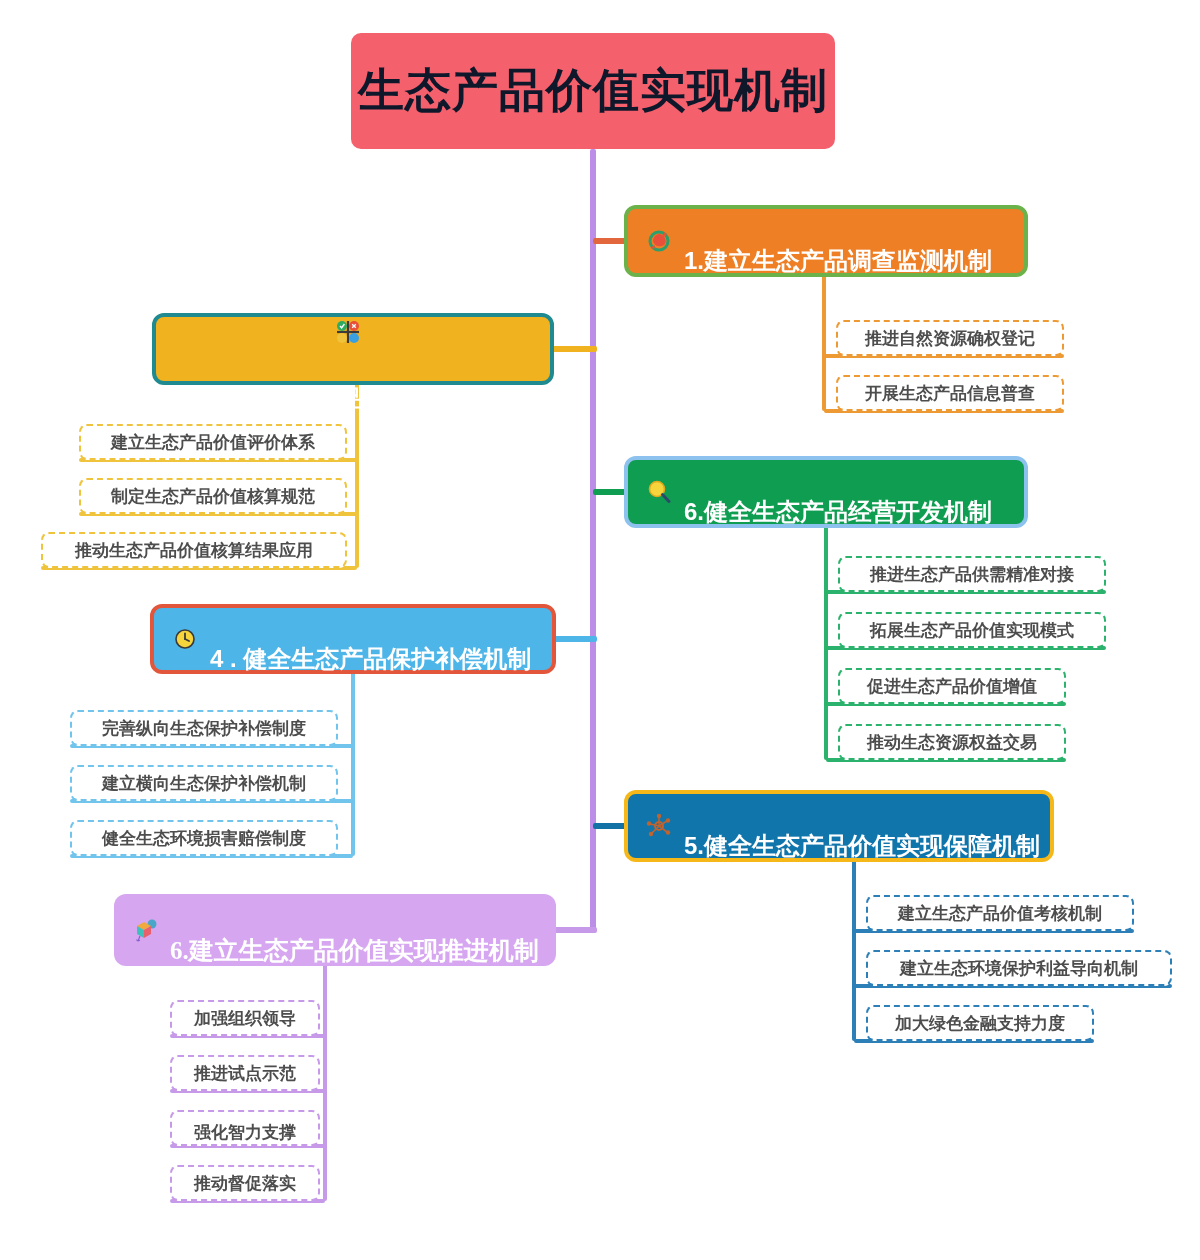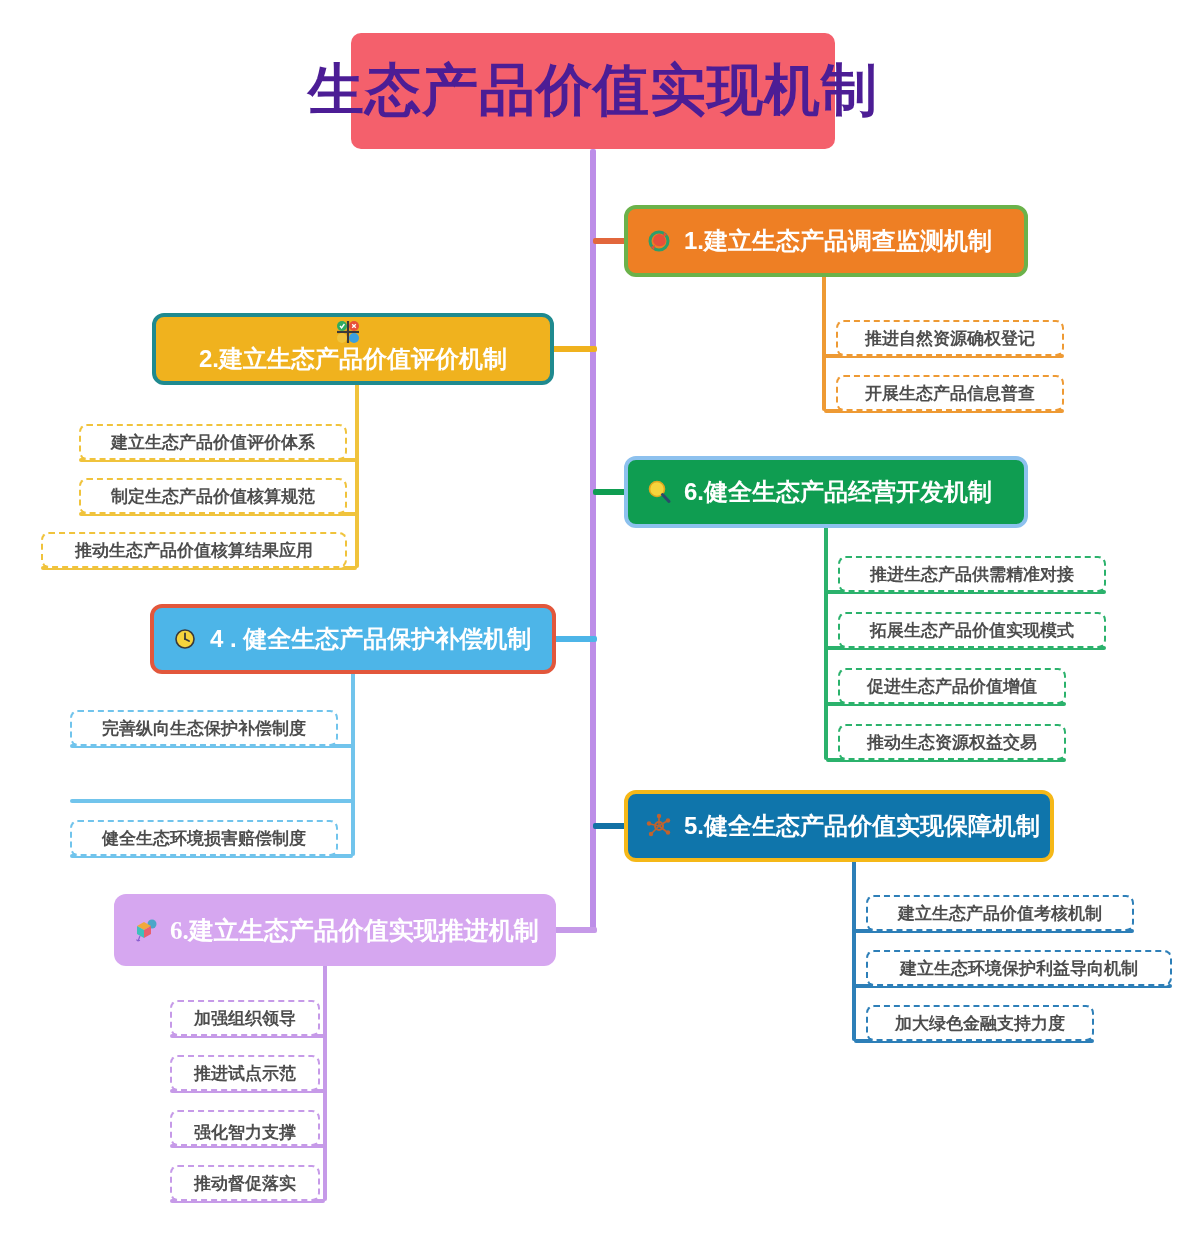--- a/index.html
+++ b/index.html
@@ -42,20 +42,21 @@
   }
   .branch-node .b-icon {
     width: 30px; height: 30px;
     flex: 0 0 30px;
     margin-right: 10px;
     display: flex; align-items: center; justify-content: center;
   }
   .branch-node .b-label {
     font-size: 24px;
     line-height: 1;
+    margin-top: 40px;
   }
   .branch-node.serifish .b-label {
     font-family: "Liberation Serif", "DejaVu Serif", serif;
     font-size: 25px;
   }
 
   
   .leaf-node {
     position: absolute;
     display: flex; align-items: center; justify-content: center;
@@ -166,20 +167,23 @@
           <circle cx="14" cy="14" r="9" fill="#f6d43c" stroke="#3a3a3a" stroke-width="1.6"></circle>
           <line x1="14" y1="14" x2="14" y2="8.5" stroke="#3a3a3a" stroke-width="1.8" stroke-linecap="round"></line>
           <line x1="14" y1="14" x2="18" y2="16" stroke="#3a3a3a" stroke-width="1.8" stroke-linecap="round"></line>
         </svg>
       </span>
       <span class="b-label">4 . 健全生态产品保护补偿机制</span>
     </div>
     <div class="leaf-node" style="left: 70px; top: 710px; width: 268px; border-color: rgb(113, 196, 236);">
       <span>完善纵向生态保护补偿制度</span>
     </div>
+    <div class="leaf-node" style="left: 70px; top: 765px; width: 268px; border-color: rgb(113, 196, 236);">
+      <span>建立横向生态保护补偿机制</span>
+    </div>
     <div class="leaf-node" style="left: 70px; top: 820px; width: 268px; border-color: rgb(113, 196, 236);">
       <span>健全生态环境损害赔偿制度</span>
     </div>
     <div class="line" style="left: 593px; top: 823px; width: 35px; height: 6px; background: rgb(18, 113, 165); border-radius: 2px;"></div>
     <div class="line" style="left: 852px; top: 858px; width: 4px; height: 183px; background: rgb(45, 127, 184); border-radius: 2px;"></div>
     <div class="line" style="left: 854px; top: 929px; width: 280px; height: 4px; background: rgb(45, 127, 184); border-radius: 2px;"></div>
     <div class="line" style="left: 854px; top: 984px; width: 318px; height: 4px; background: rgb(45, 127, 184); border-radius: 2px;"></div>
     <div class="line" style="left: 854px; top: 1039px; width: 240px; height: 4px; background: rgb(45, 127, 184); border-radius: 2px;"></div>
     <div class="branch-node" style="left: 624px; top: 790px; width: 430px; height: 72px; background: rgb(15, 117, 171); border-color: rgb(245, 184, 24); border-width: 4px;">
       <span class="b-icon">
@@ -231,16 +235,16 @@
     </div>
     <div class="leaf-node" style="left: 170px; top: 1055px; width: 150px; border-color: rgb(198, 154, 232);">
       <span>推进试点示范</span>
     </div>
     <div class="leaf-node" style="left: 170px; top: 1110px; width: 150px; border-color: rgb(198, 154, 232); align-items: flex-end;">
       <span>强化智力支撑</span>
     </div>
     <div class="leaf-node" style="left: 170px; top: 1165px; width: 150px; border-color: rgb(198, 154, 232);">
       <span>推动督促落实</span>
     </div>
-    <div class="root-node" style="left: 351px; top: 33px; width: 484px; height: 116px; background: rgb(244, 96, 108); color: #4c1d95; font-size: 56px;">
+    <div class="root-node" style="left: 351px; top: 33px; width: 484px; height: 116px; background: rgb(244, 96, 108); color: #0f172a; font-size: 46px;">
       <span>生态产品价值实现机制</span>
     </div>
   </div>
 
 </body></html>

